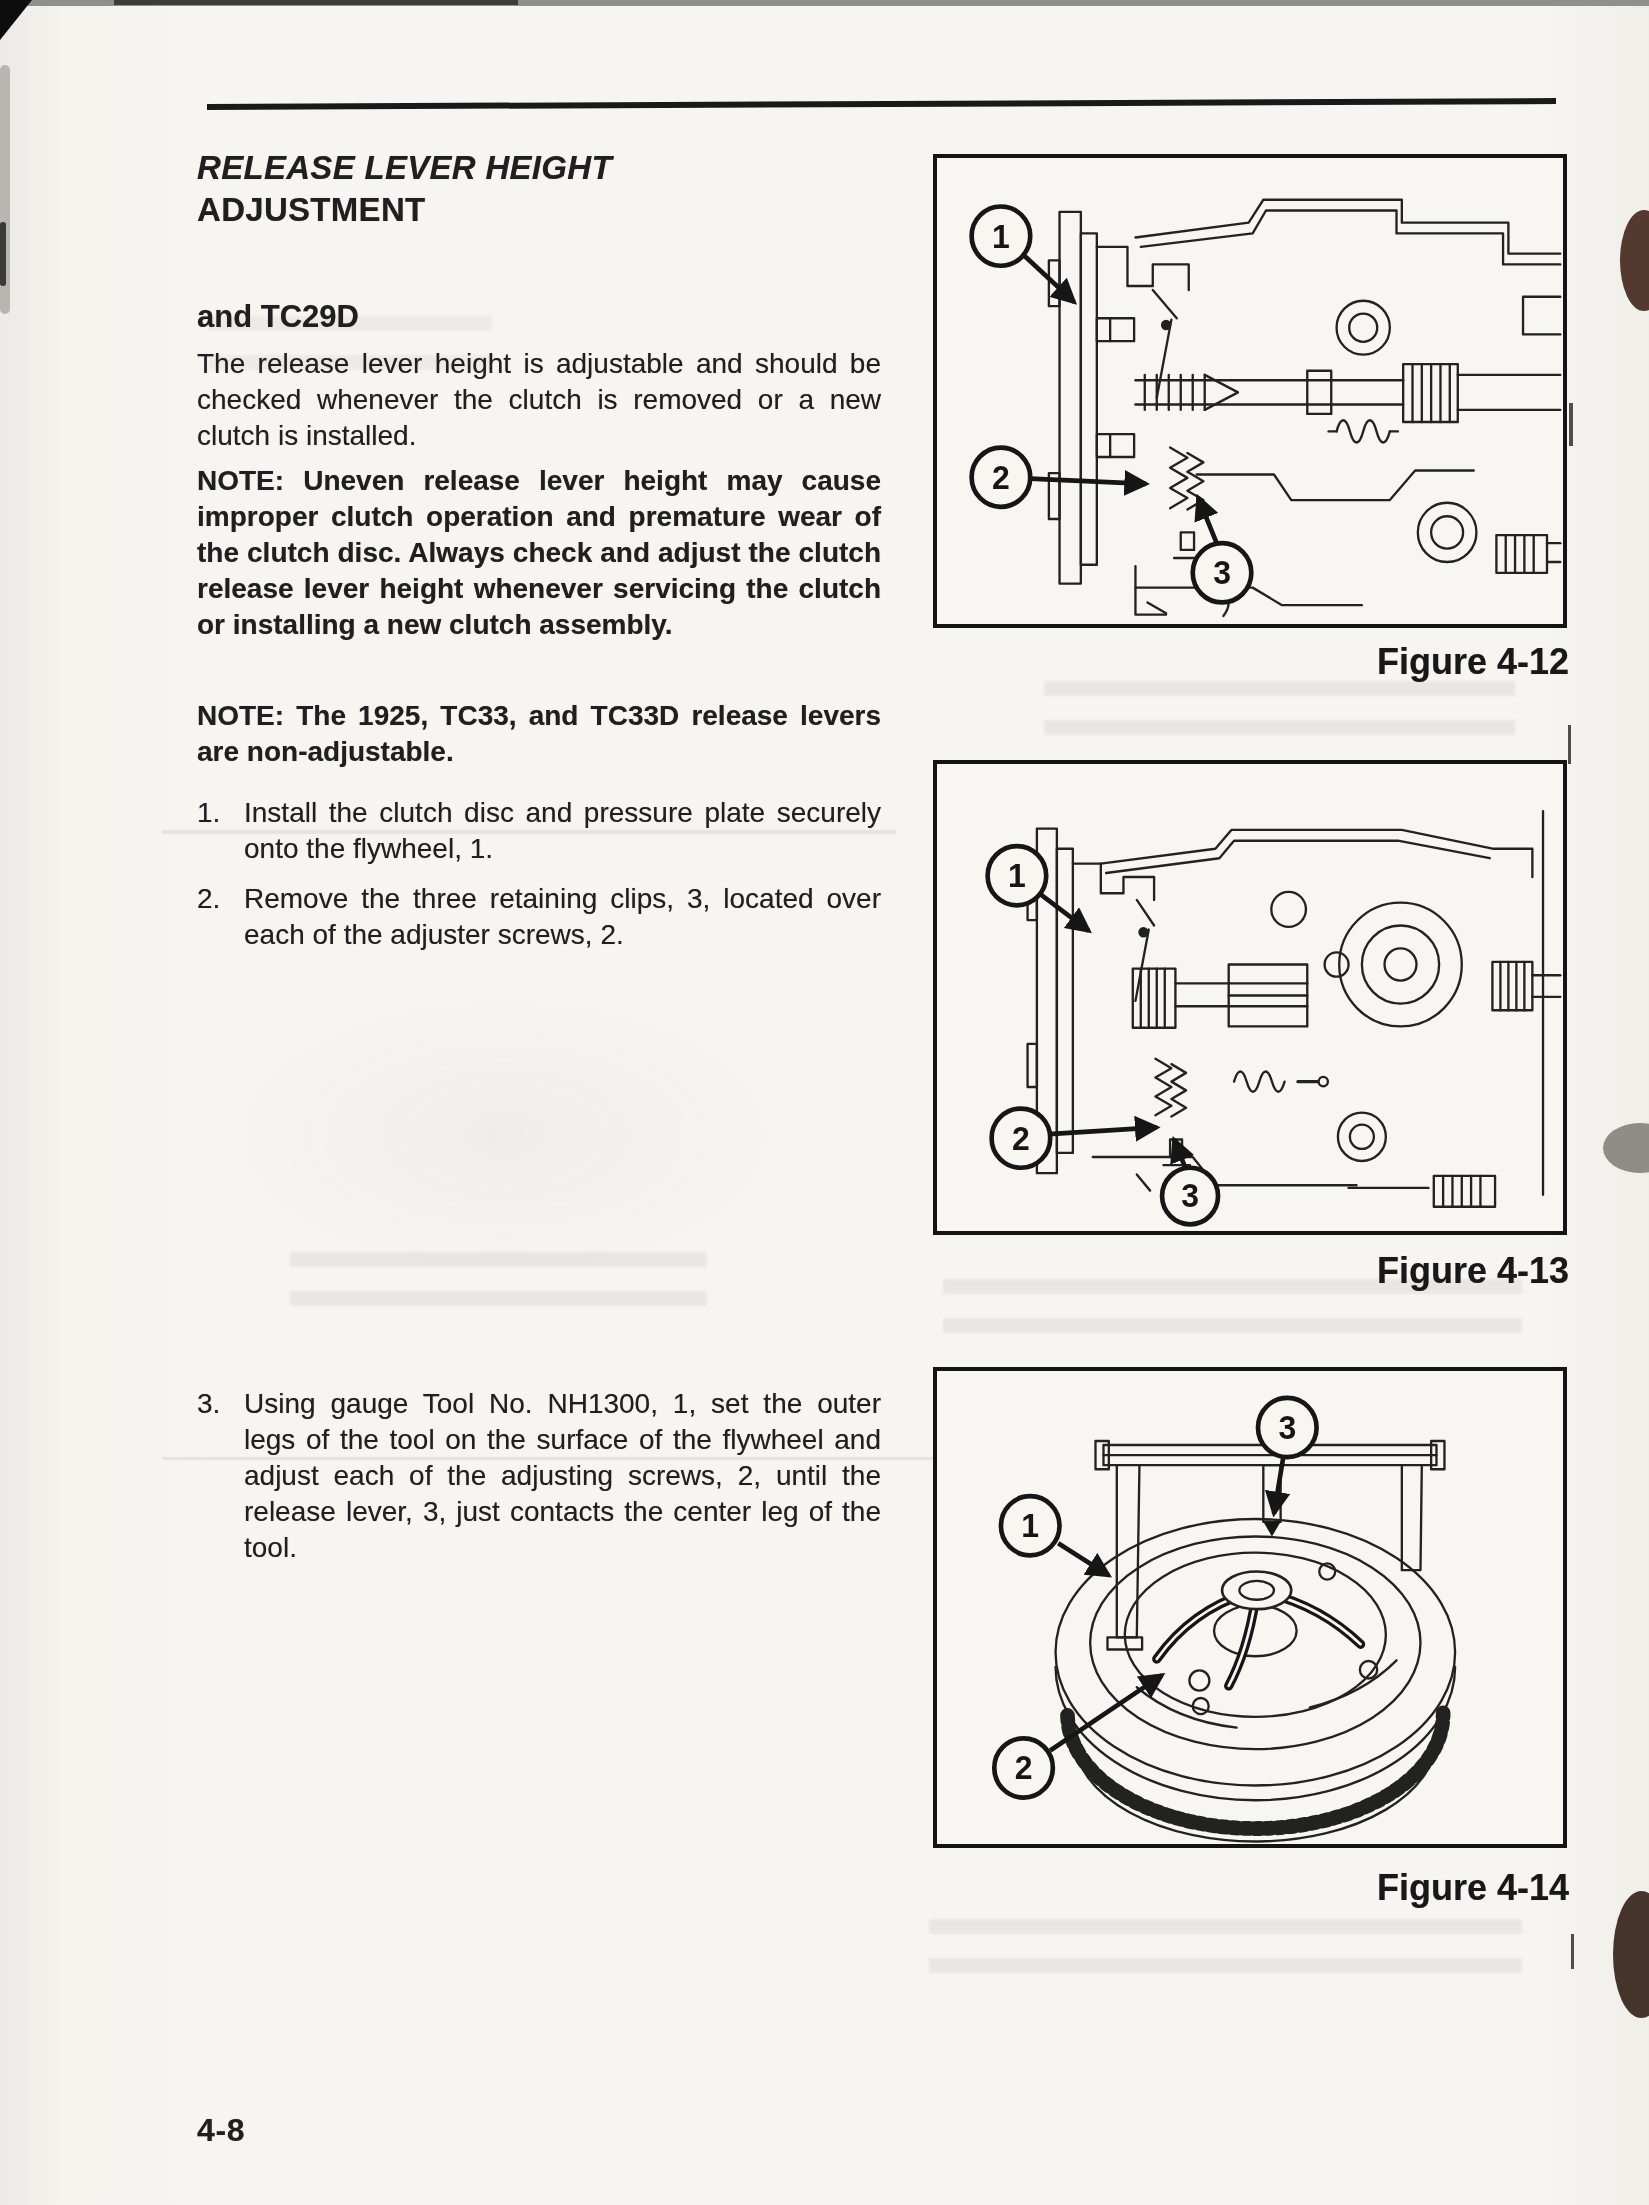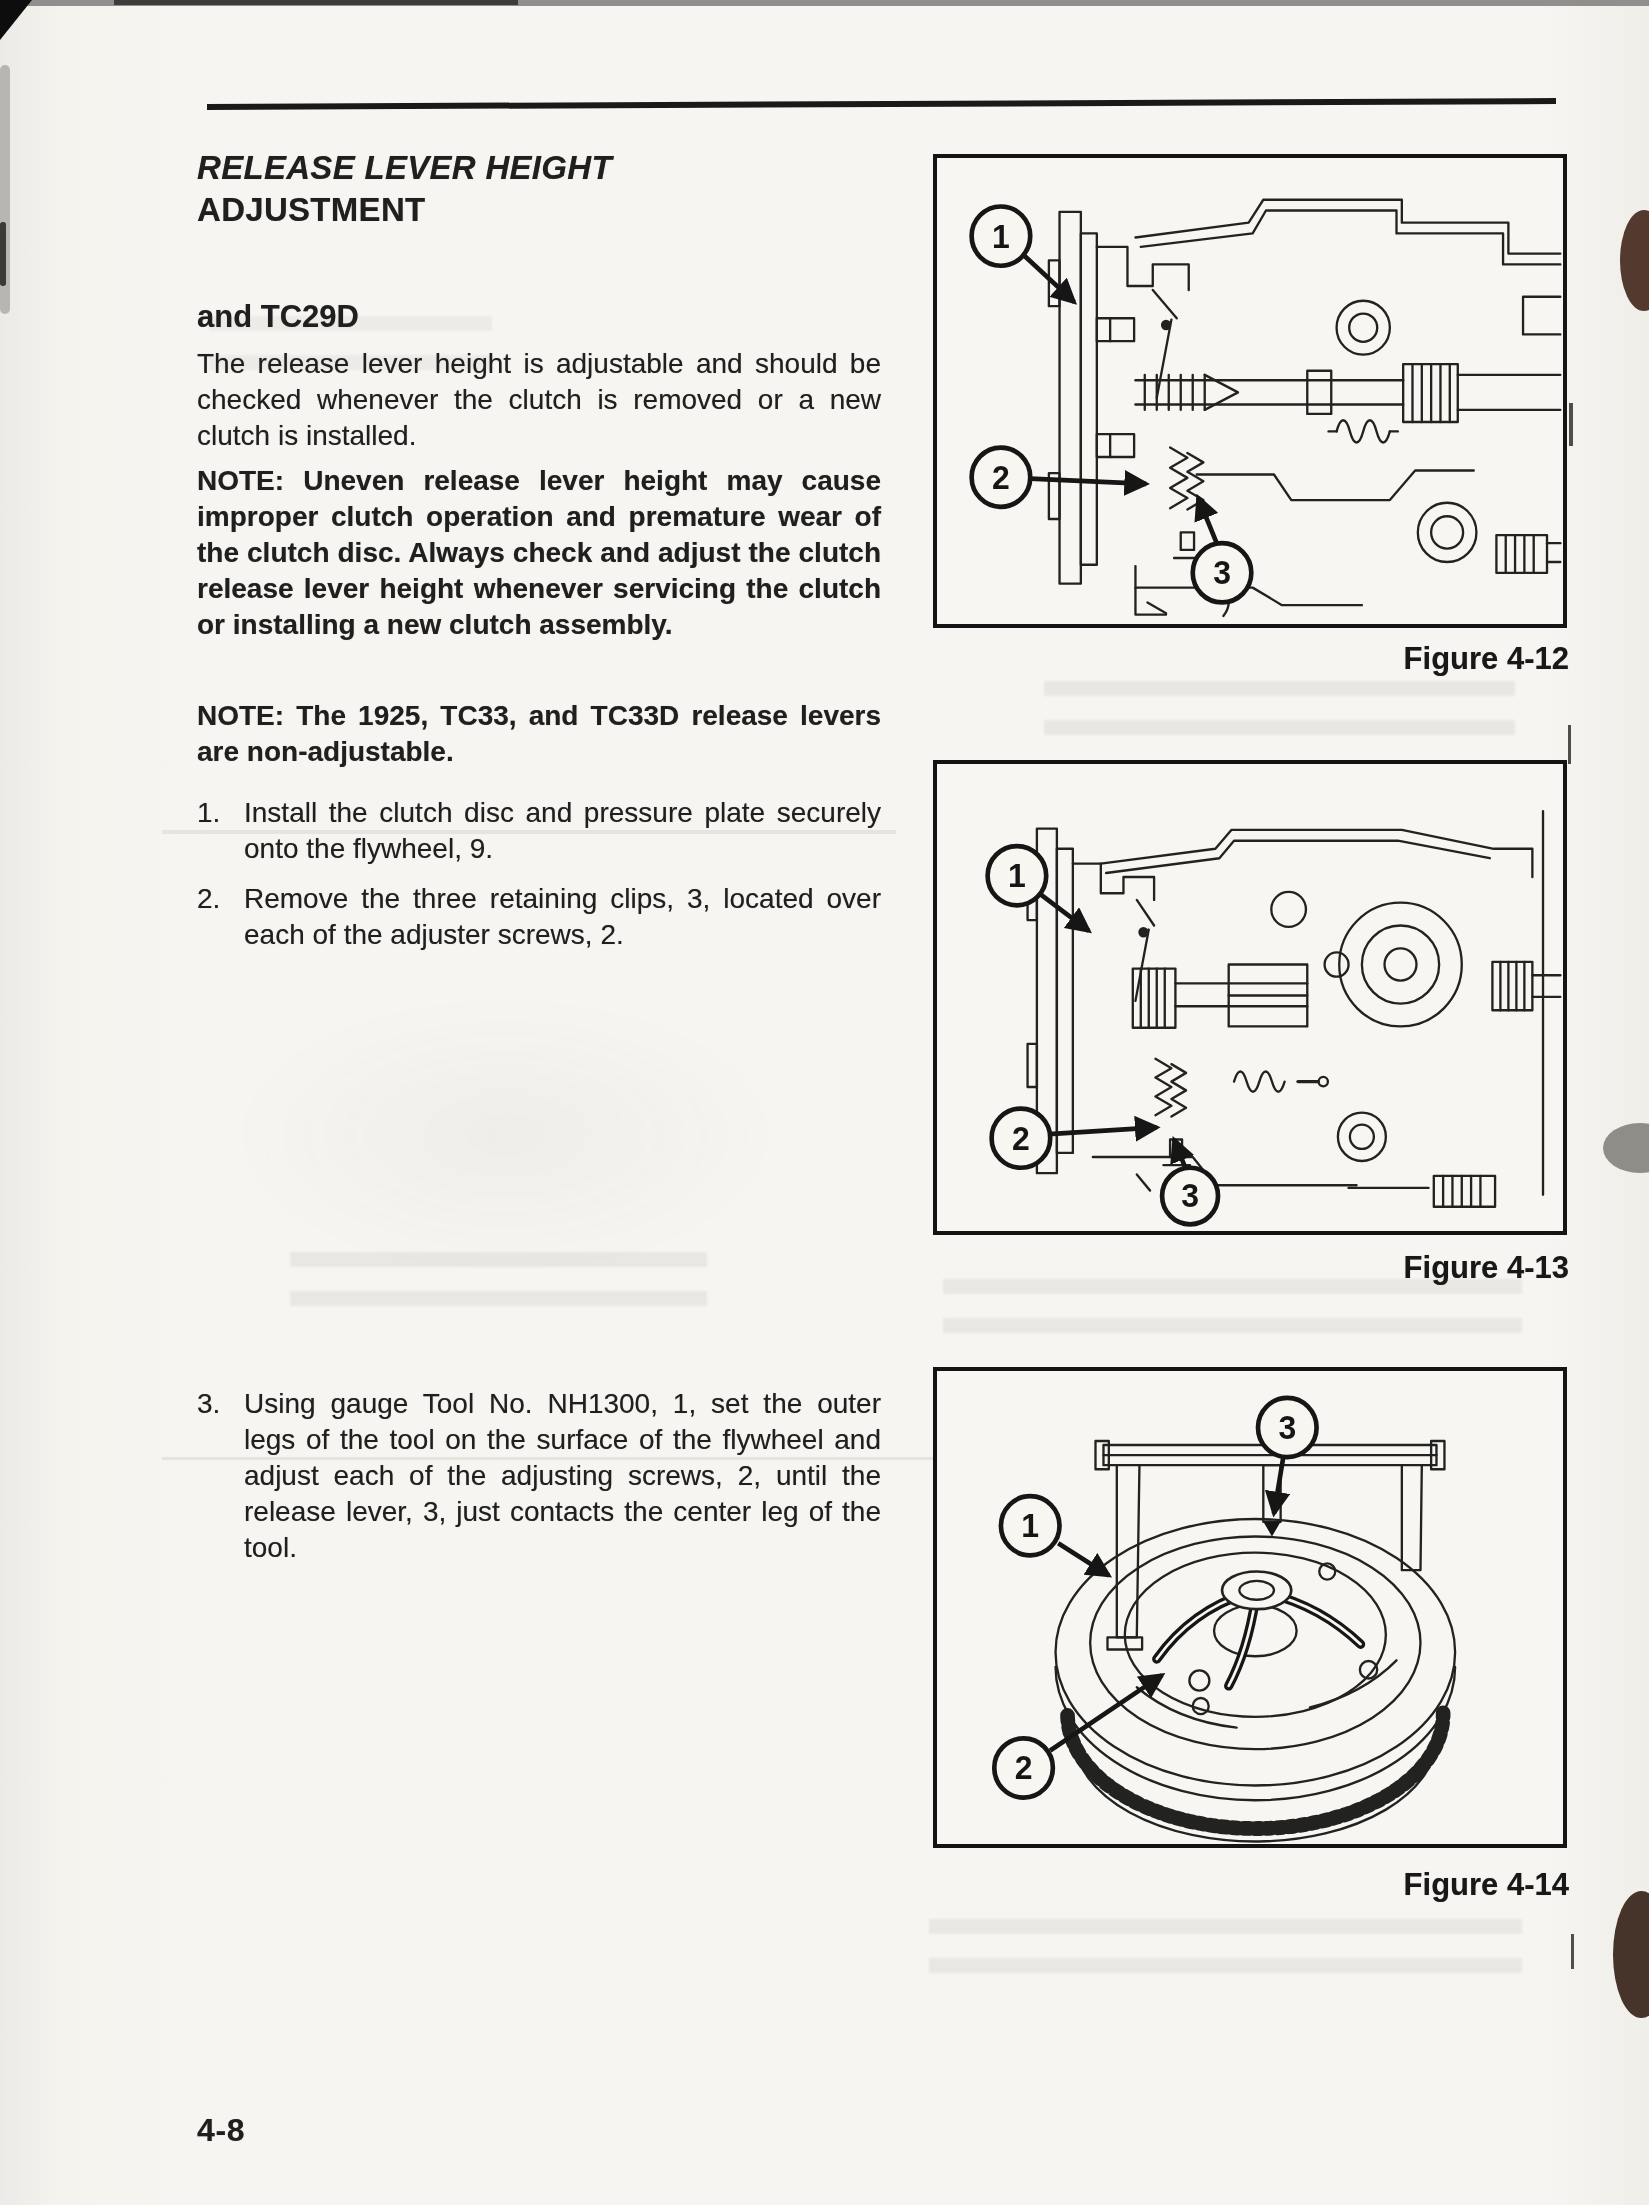--- a/index.html
+++ b/index.html
@@ -12,21 +12,21 @@
   .rule{position:absolute;background:#191919;}
   .h1{position:absolute;left:197px;width:684px;font-size:33px;line-height:42px;font-weight:bold;letter-spacing:0.3px;}
   .h2{position:absolute;left:197px;width:684px;font-size:31px;line-height:42px;font-weight:bold;}
   .para{position:absolute;left:197px;width:684px;font-size:28px;line-height:36px;text-align:justify;}
   .note{font-weight:bold;}
   .step{position:absolute;left:197px;width:684px;display:flex;font-size:28px;line-height:36px;}
   .step .num{flex:none;width:47px;}
   .step .stxt{flex:1;text-align:justify;}
   .figure{position:absolute;left:933px;width:634px;border:4px solid #141414;background:#f7f6f2;box-sizing:border-box;}
   .figure svg{display:block;width:100%;height:100%;}
-  .caption{position:absolute;left:1165px;width:404px;text-align:right;font-size:31px;font-weight:bold;color:#181818;}
+  .caption{position:absolute;left:1165px;width:404px;text-align:right;font-size:36px;font-weight:bold;color:#181818;}
   .pageno{position:absolute;left:197px;width:1372px;text-align:left;top:2112px;
           font-size:32px;font-weight:bold;letter-spacing:0.7px;}
   
   .scan-top{position:absolute;left:0;top:0;width:1650px;height:6px;background:#8f8f8d;}
   .scan-top-dark{position:absolute;left:114px;top:0;width:404px;height:4.7px;background:#3c3c3a;}
   .corner-tl{position:absolute;left:0;top:0;width:32px;height:40px;background:#0d0d0d;
              clip-path:polygon(0 0,100% 0,0 100%);}
   .edge-left-mark{position:absolute;left:0;top:65px;width:10px;height:249px;background:#b7b6b1;border-radius:5.4px;}
   .edge-left-tick{position:absolute;left:0;top:222px;width:6px;height:64px;background:#3a3a36;border-radius:2.7px;}
   .blob{position:absolute;border-radius:50%;}
@@ -74,21 +74,21 @@
 
   <div class="h2 txt" style="top:296px;">and TC29D</div>
 
   <div class="para note txt" style="top:463px;">NOTE: Uneven release lever height may cause improper clutch operation and premature wear of the clutch disc. Always check and adjust the clutch release lever height whenever servicing the clutch or installing a new clutch assembly.</div>
 
   <div class="para txt" style="top:346px;">The release lever height is adjustable and should be checked whenever the clutch is removed or a new clutch is installed.</div>
   <div class="para note txt" style="top:698px;">NOTE: The 1925, TC33, and TC33D release levers are non-adjustable.</div>
 
   <div class="step txt" style="top:795px;">
     <div class="num">1.</div>
-    <div class="stxt">Install the clutch disc and pressure plate securely onto the flywheel, 9.</div>
+    <div class="stxt">Install the clutch disc and pressure plate securely onto the flywheel, 1.</div>
   </div>
   <div class="step txt" style="top:881px;">
     <div class="num">2.</div>
     <div class="stxt">Remove the three retaining clips, 3, located over each of the adjuster screws, 2.</div>
   </div>
   <div class="step txt" style="top:1386px;">
     <div class="num">3.</div>
     <div class="stxt">Using gauge Tool No. NH1300, 1, set the outer legs of the tool on the surface of the flywheel and adjust each of the adjusting screws, 2, until the release lever, 3, just contacts the center leg of the tool.</div>
   </div>
 

